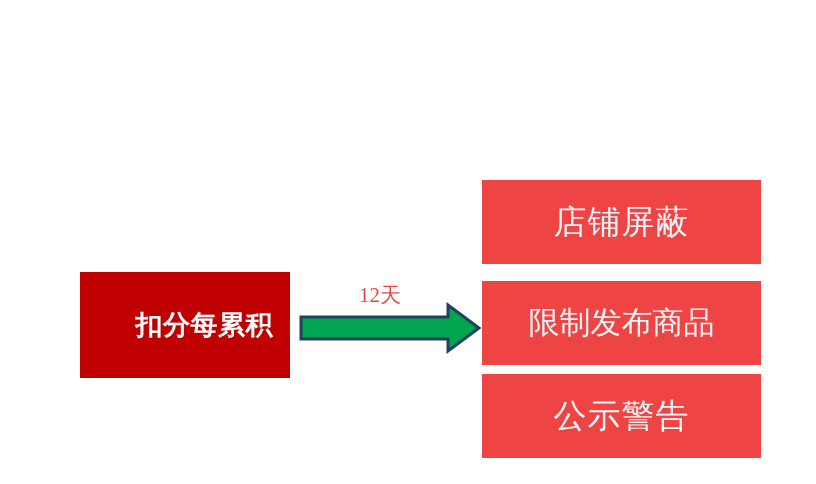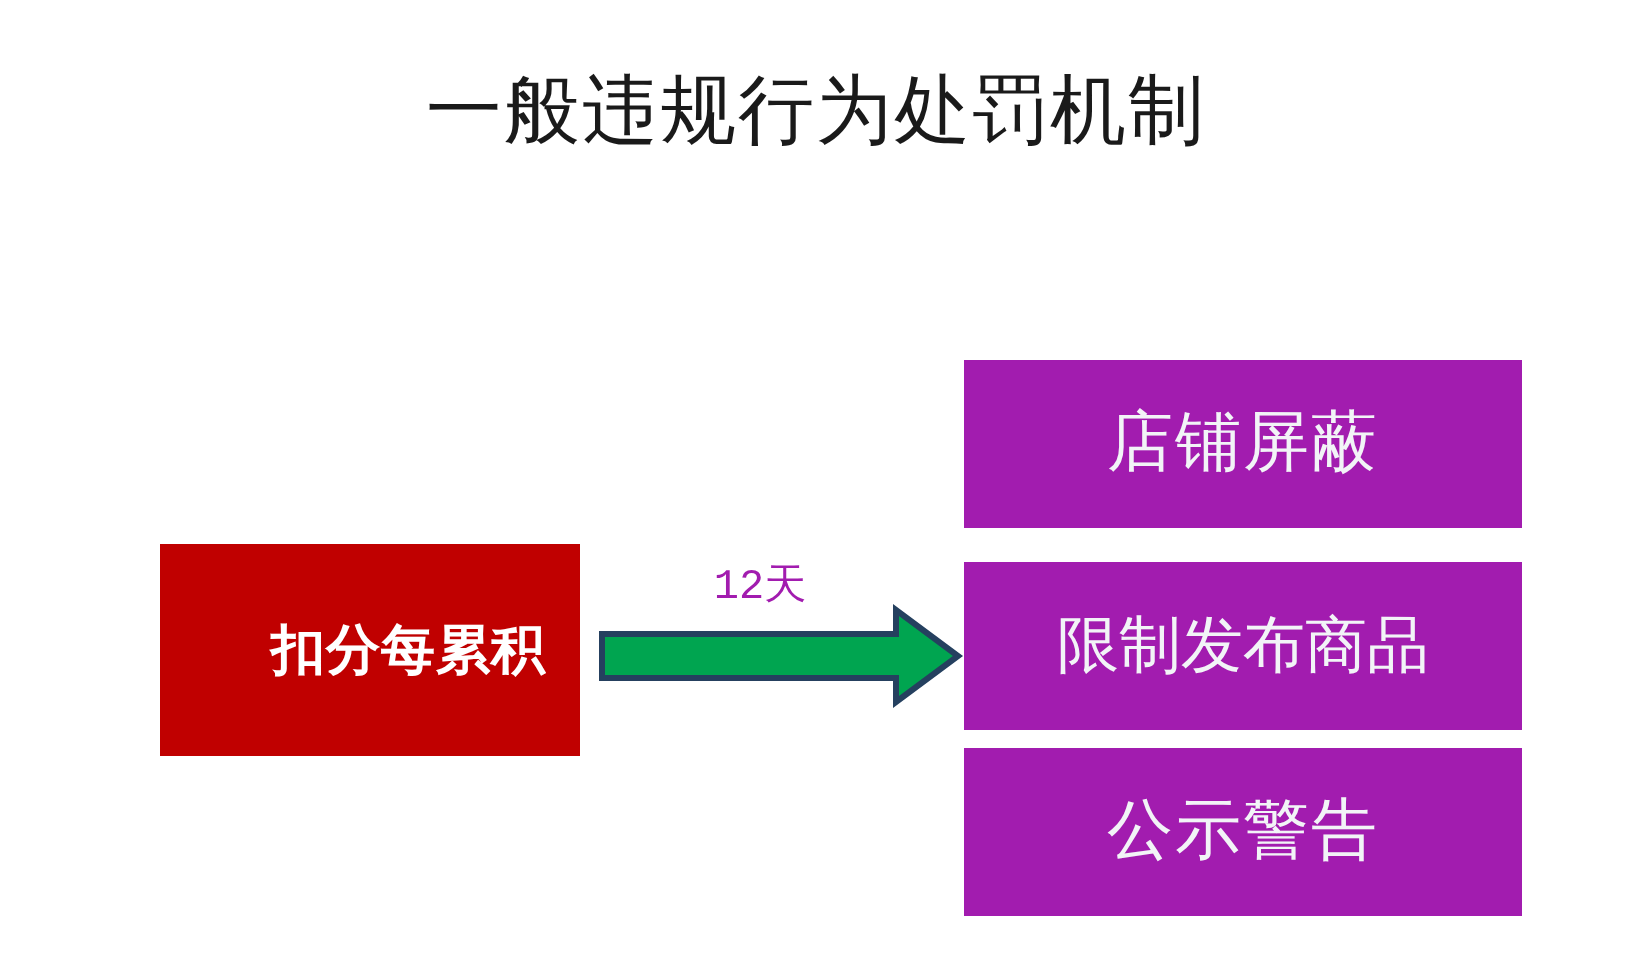--- a/index.html
+++ b/index.html
@@ -75,34 +75,34 @@
     display: block;
     width: 184px;
     height: 52px;
   }
   #arrow-label {
     position: absolute;
     left: 330px;
     top: 282px;
     width: 100px;
     text-align: center;
-    font-family: Liberation Mono, monospace;
+    font-family: Liberation Serif, serif;
     font-size: 21px;
     line-height: 26px;
-    color: #a21caf;
+    color: #ef4444;
     white-space: nowrap;
   }
 
   
   .outcome-box {
     position: absolute;
     left: 482px;
     width: 279px;
     height: 84px;
-    background: #a21caf;
+    background: #ef4444;
     display: flex;
     align-items: center;
     justify-content: center;
     box-sizing: border-box;
   }
   #outcome-box-0 { top: 180px; }
   #outcome-box-1 { top: 281px; }
   #outcome-box-2 { top: 374px; }
 
   .outcome-label {
@@ -117,21 +117,20 @@
   .outcome-label.wide {
     font-size: 31px;
     letter-spacing: 0px;
   }
 </style>
 </head>
 <body>
 
 <div id="slide">
 
-  <div id="slide-title">一般违规行为处罚机制</div>
 
   <div id="source-box">
     <div id="source-box-label">
       <span>扣分每累积</span><br>
     </div>
   </div>
 
   <div id="arrow-label">12天</div>
 
   <div id="flow-arrow">

